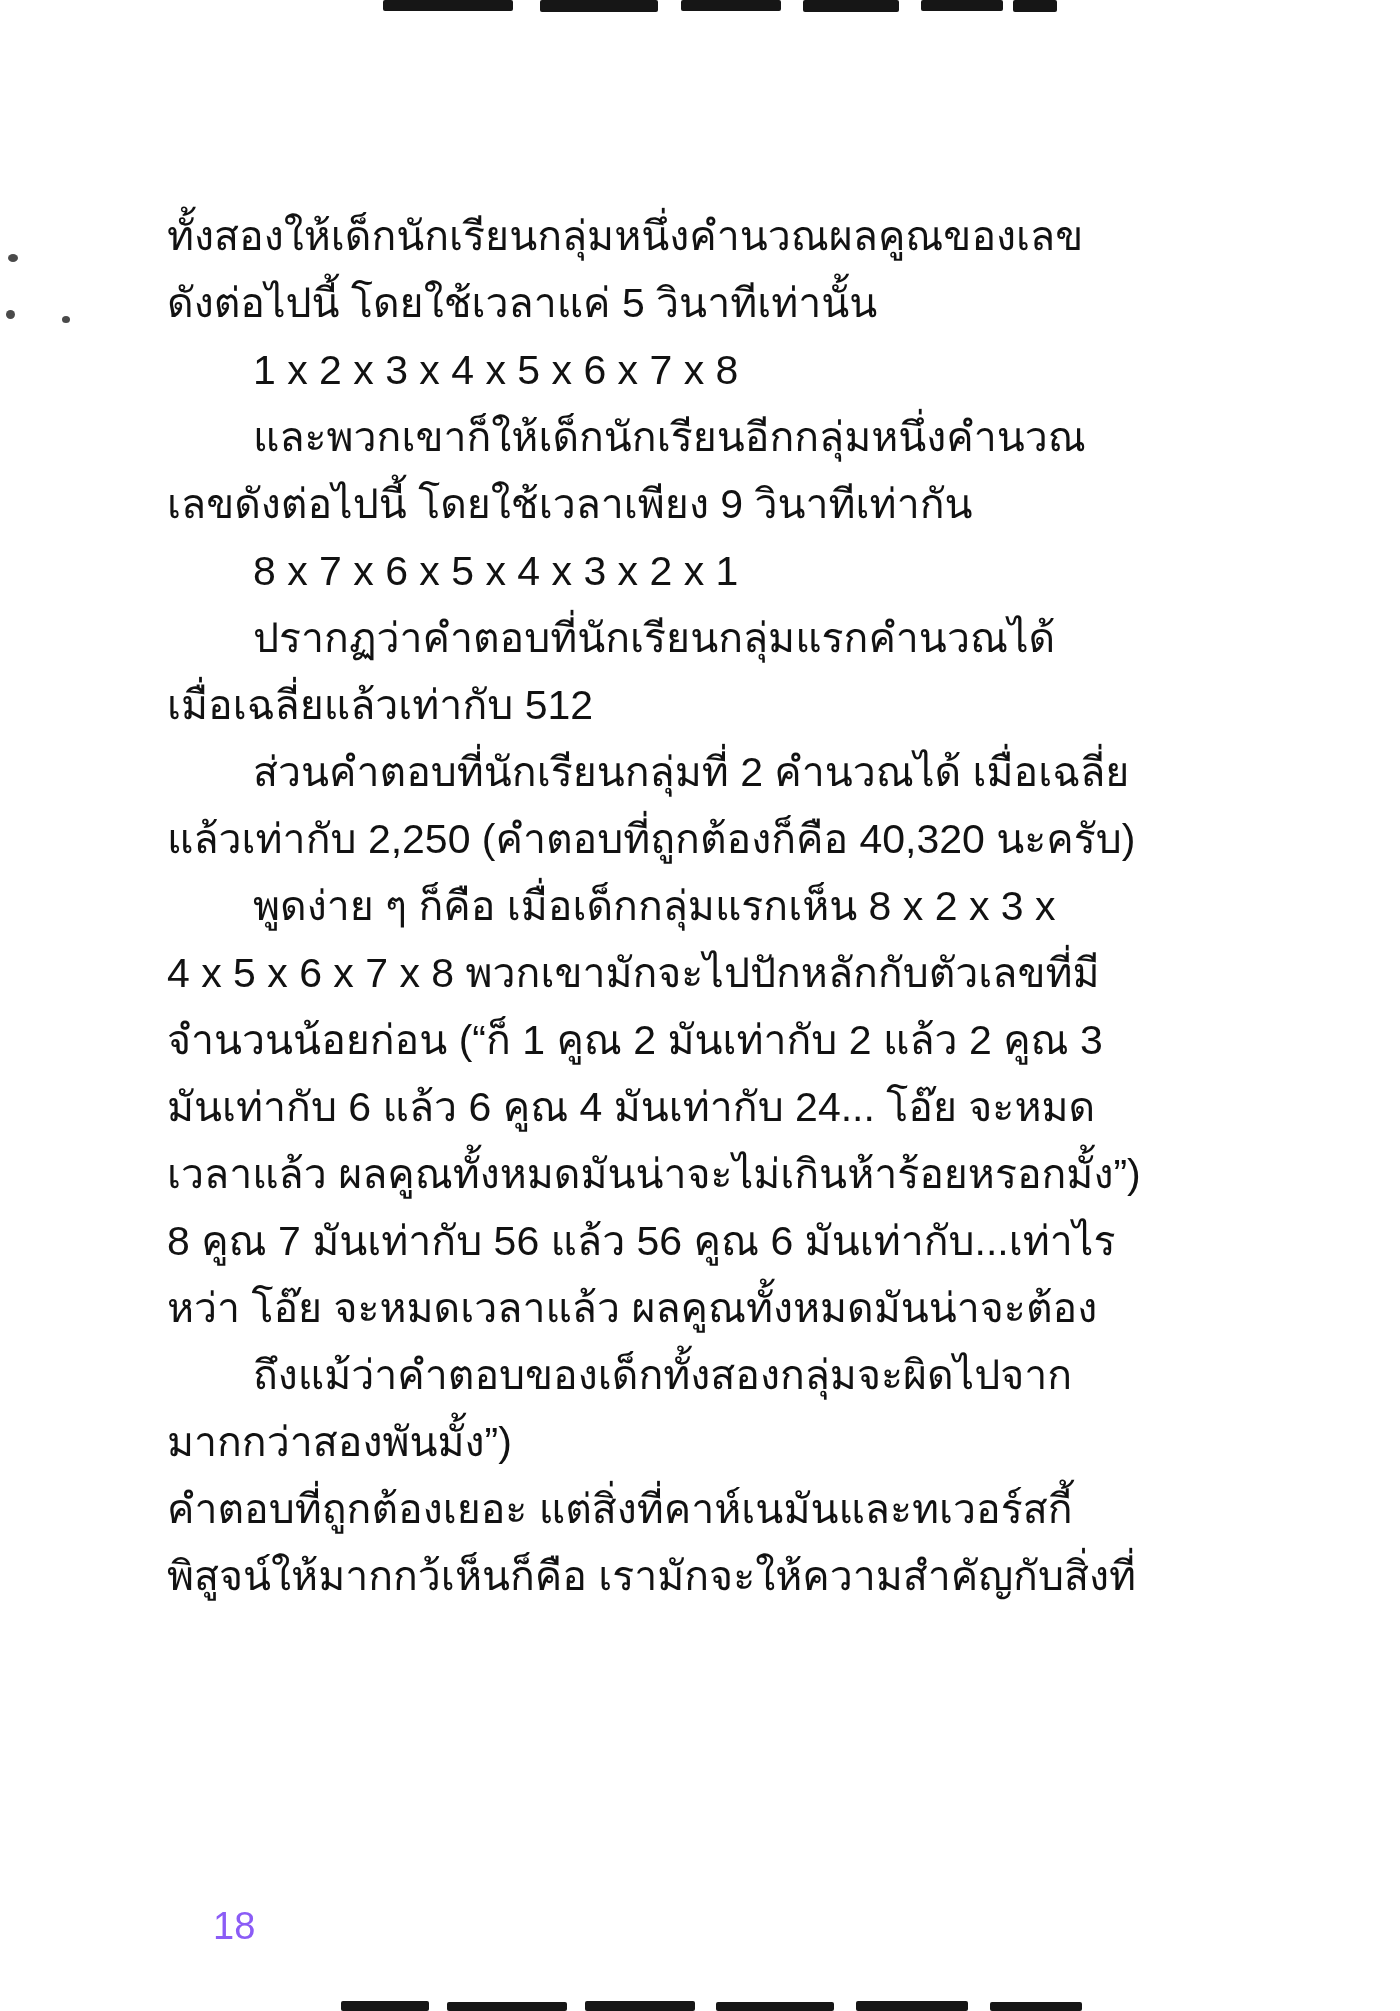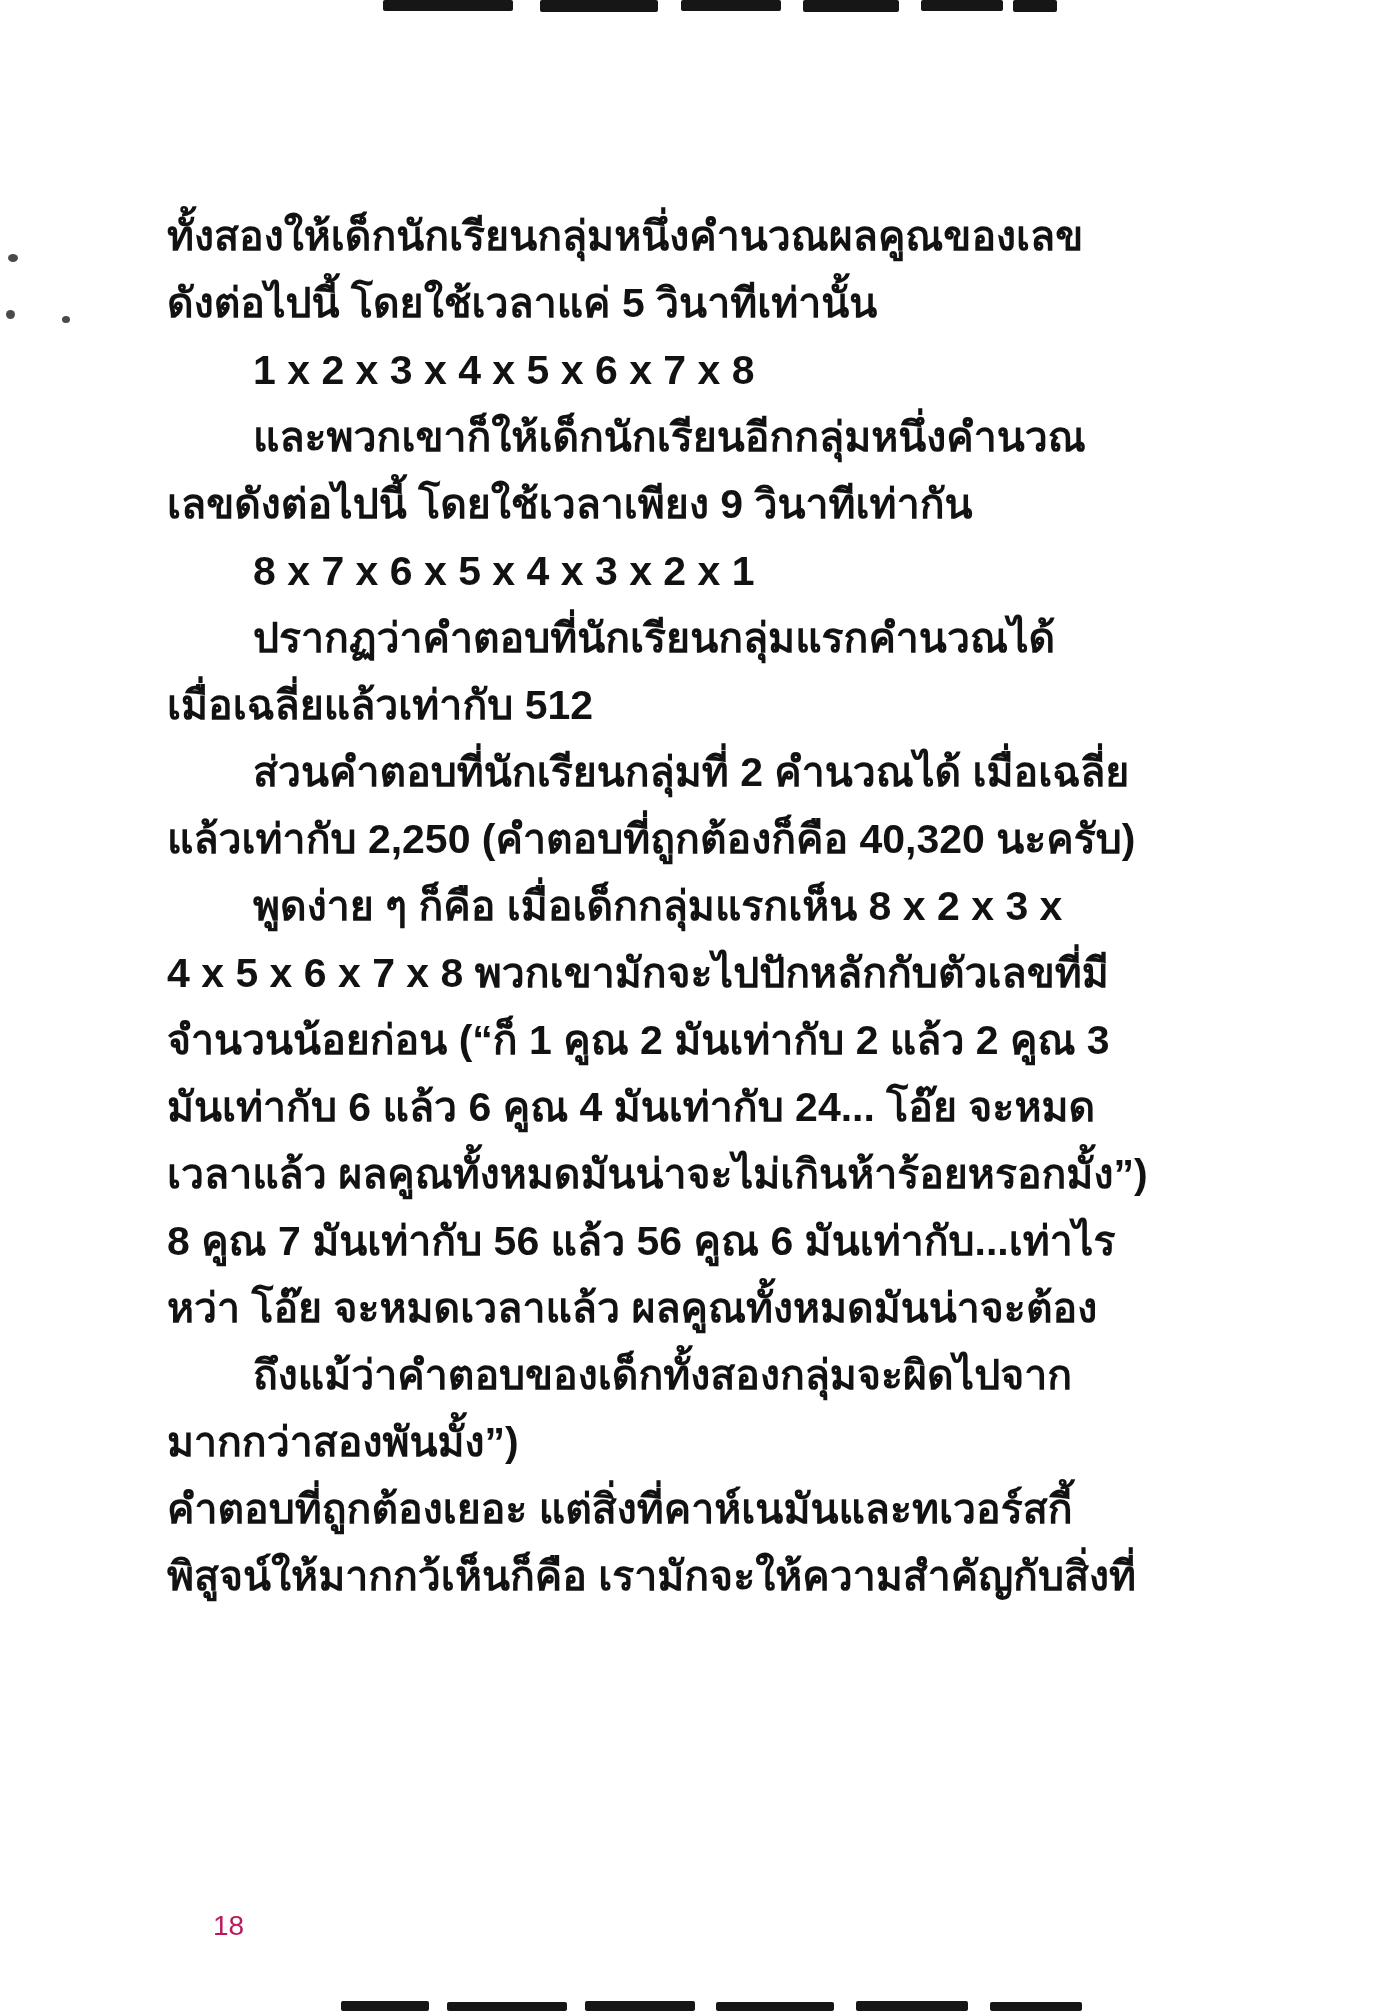--- a/index.html
+++ b/index.html
@@ -22,31 +22,30 @@
     left: 167px;
     top: 203px;
     width: 1090px;
     color: #121212;
     font-size: 41px;
     line-height: 67px;
   }
   .line {
     height: 67px;
     white-space: nowrap;
-    font-weight: bold;
   }
   .line.indent {
     padding-left: 86px;
   }
   .page-number {
     position: absolute;
     left: 213px;
     top: 1908px;
-    color: #be185d;
-    font-size: 28px;
+    color: #8b5cf6;
+    font-size: 38px;
     line-height: 36px;
   }
   
   .artifact {
     position: absolute;
     background: #161616;
     border-radius: 2px;
   }
   .speck {
     position: absolute;

